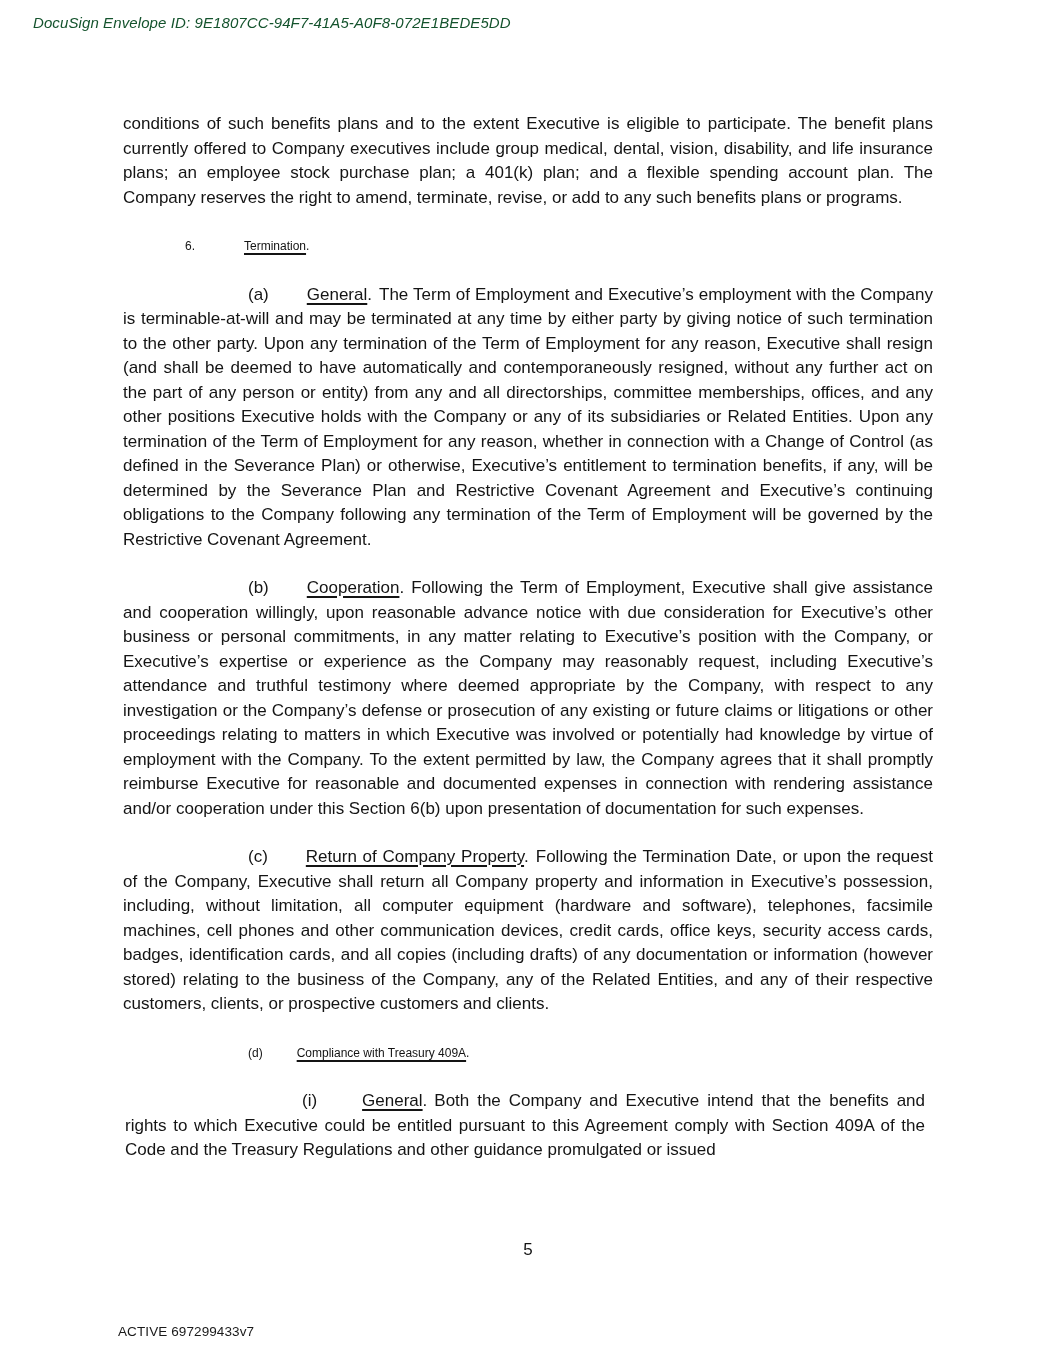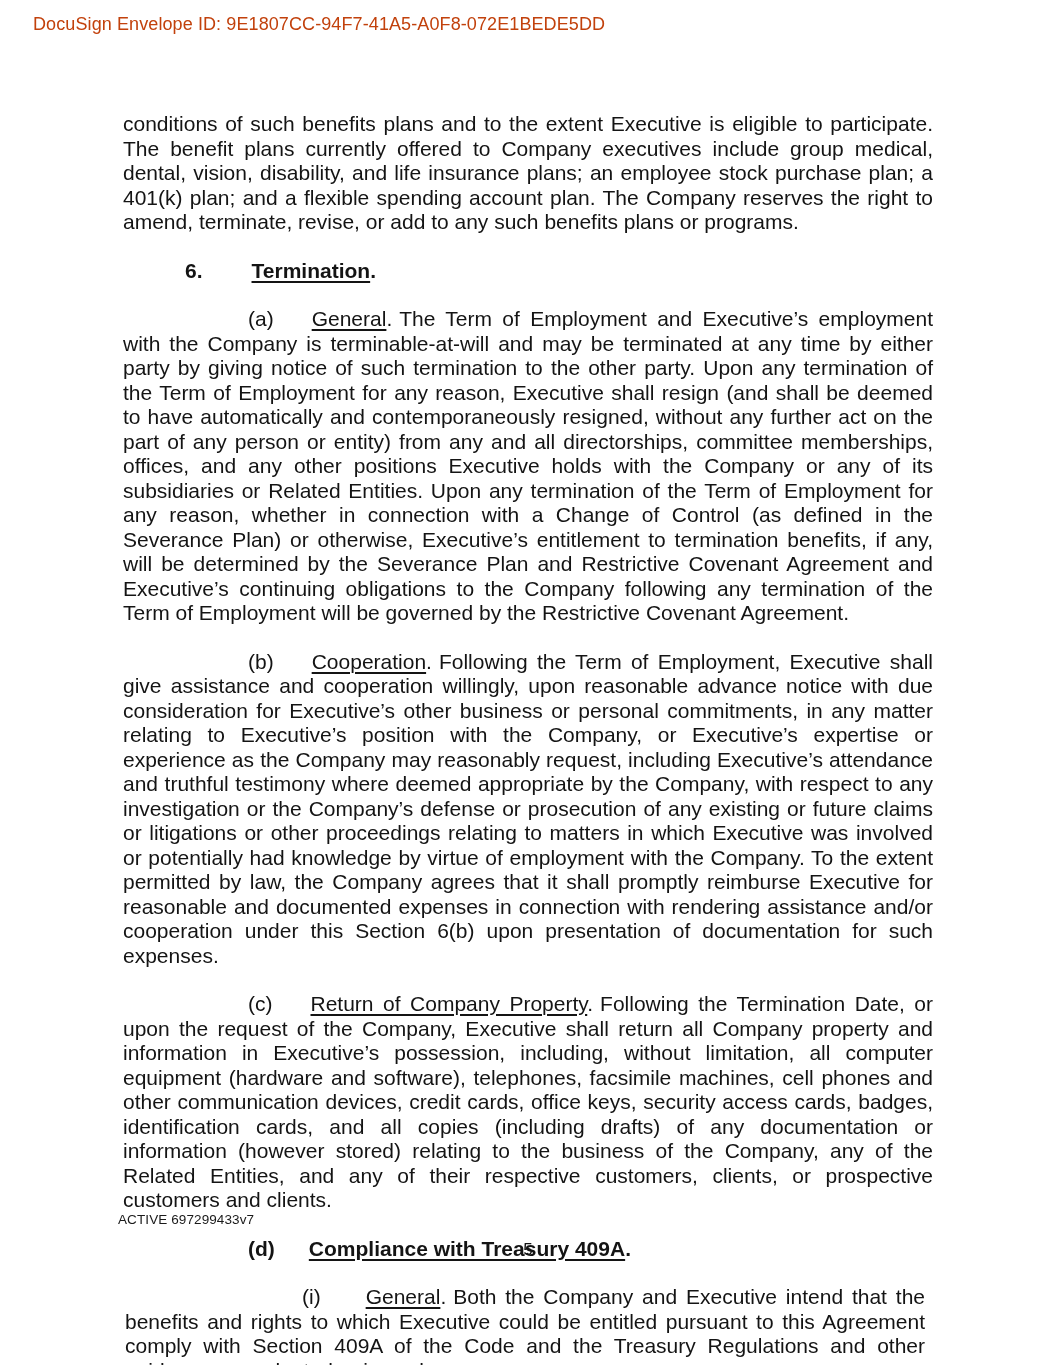--- a/index.html
+++ b/index.html
@@ -13,47 +13,47 @@
     height: 1365px;
     background: #ffffff;
     font-family: "Liberation Sans", "DejaVu Sans", sans-serif;
     color: #141414;
     overflow: hidden;
   }
   .docusign-header {
     position: absolute;
     top: 14px;
     left: 33px;
-    font-size: 18px;
+    font-size: 15px;
     letter-spacing: 0.1px;
-    color: #c2410c;
+    color: #14532d;
     white-space: nowrap;
+    font-style: italic;
   }
   .content {
     position: absolute;
     top: 112px;
     left: 123px;
     width: 810px;
   }
   .para {
     margin: 24px 0 0 0;
-    font-size: 21px;
+    font-size: 17px;
     line-height: 24.5px;
     text-align: justify;
     text-justify: inter-word;
   }
   .para.first {
     margin-top: 0;
   }
   .heading {
     margin: 24px 0 0 0;
-    font-size: 21px;
+    font-size: 12px;
     line-height: 24.5px;
     text-align: left;
-    font-weight: bold;
   }
   .indent-sub   { text-indent: 125px; }  
   .indent-sub2  { text-indent: 177px; }  
   .sub2-shift   { margin-left: 2px; width: 800px; }
   .indent-sec   { text-indent: 62px; }   
   .u {
     text-decoration: underline;
     text-underline-offset: 3px;
     text-decoration-thickness: 1.5px;
   }
@@ -67,21 +67,21 @@
     position: absolute;
     top: 1238px;
     left: 123px;
     width: 810px;
     text-align: center;
     font-size: 17px;
     line-height: 24px;
   }
   .footer-ref {
     position: absolute;
-    top: 1212px;
+    top: 1324px;
     left: 118px;
     font-size: 13.5px;
     letter-spacing: 0.1px;
     color: #1a1a1a;
     white-space: nowrap;
   }
 </style>
 </head>
 <body>
 

